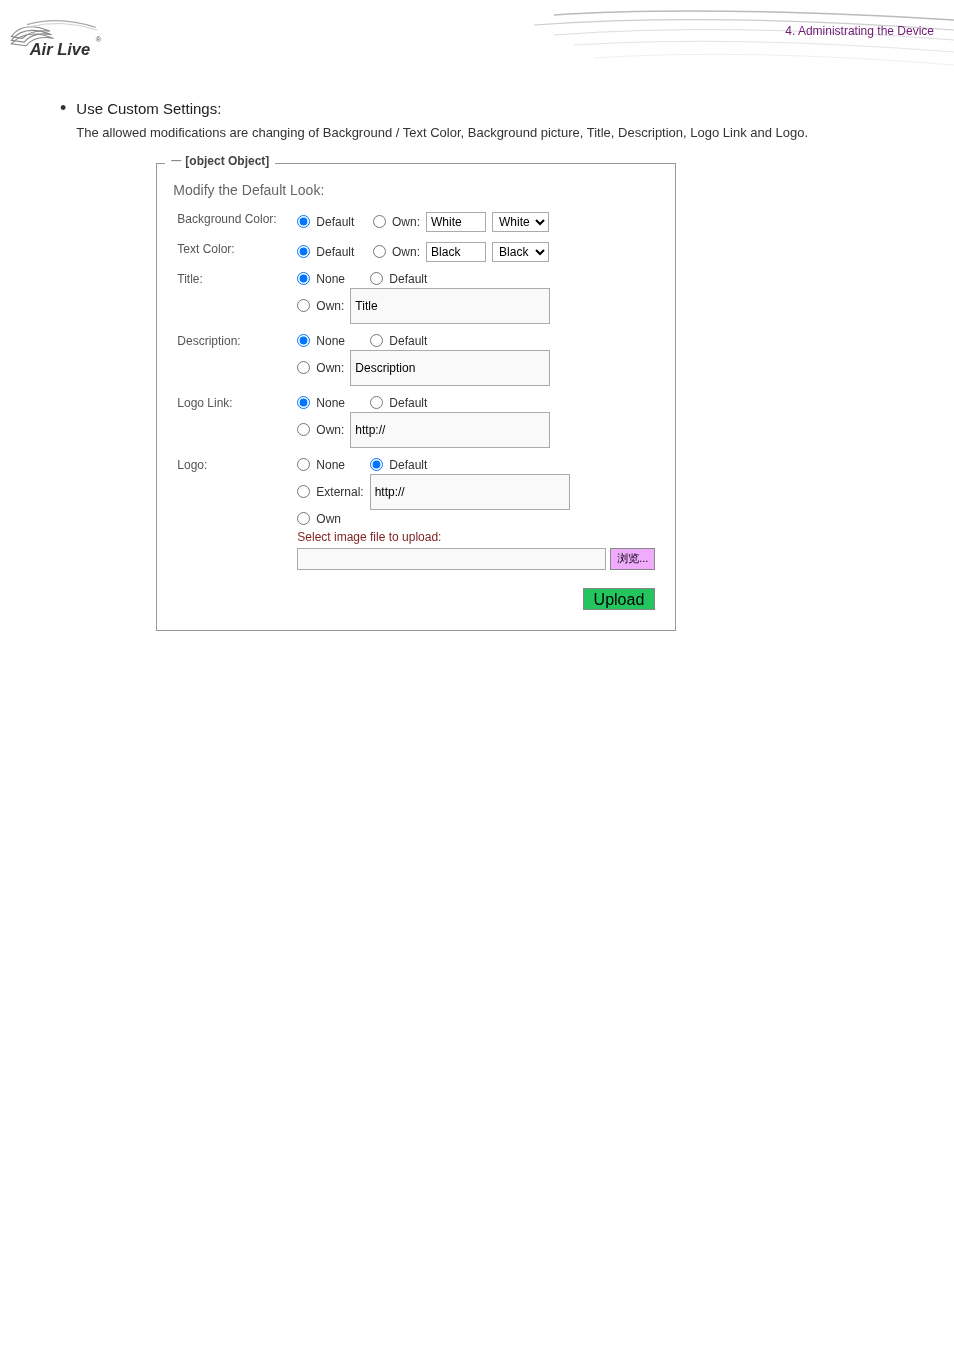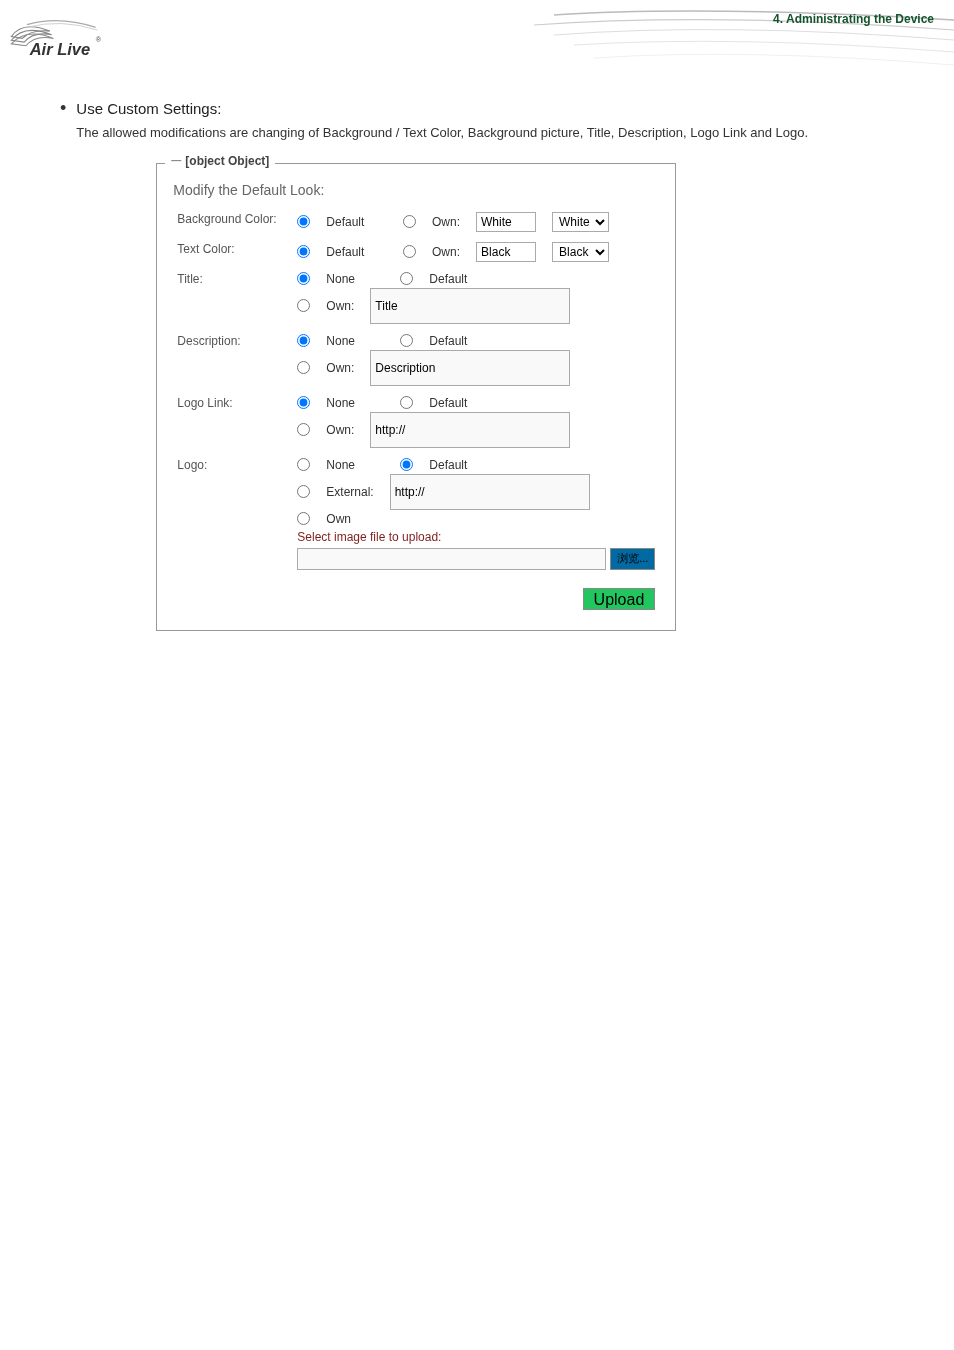--- a/index.html
+++ b/index.html
@@ -25,24 +25,23 @@
       left: 4px;
       top: 10px;
     }
     .logo-svg {
       width: 110px;
       height: 55px;
     }
     .header-nav-text {
       position: absolute;
       right: 20px;
-      top: 12px;
-      font-size: 12px;
-      color: #14532d;
-      font-weight: bold;
+      top: 24px;
+      font-size: 12px;
+      color: #701a75;
     }
     
     .header-waves {
       position: absolute;
       right: 0;
       top: 0;
       width: 600px;
       height: 80px;
       overflow: hidden;
     }
@@ -127,21 +126,21 @@
     .field-label {
       color: #555;
       font-size: 12px;
       width: 120px;
       padding-top: 5px;
     }
 
     .radio-row {
       display: flex;
       align-items: center;
-      gap: 16px;
+      gap: 6px;
       margin-bottom: 2px;
     }
     .radio-input {
       width: 13px;
       height: 13px;
       cursor: pointer;
     }
     .radio-label {
       font-size: 12px;
       color: #333;
@@ -209,21 +208,21 @@
       width: 100%;
     }
     .upload-file-input {
       flex: 1;
       border: 1px solid #aaa;
       height: 22px;
       background: #f9f9f9;
     }
     .browse-btn {
       border: 1px solid #888;
-      background: #0369a1;
+      background: #f0abfc;
       font-size: 11px;
       padding: 2px 6px;
       cursor: pointer;
       height: 22px;
     }
     .upload-btn {
       border: 1px solid #888;
       background: #22c55e;
       font-size: 16px;
       padding: 2px 10px;

